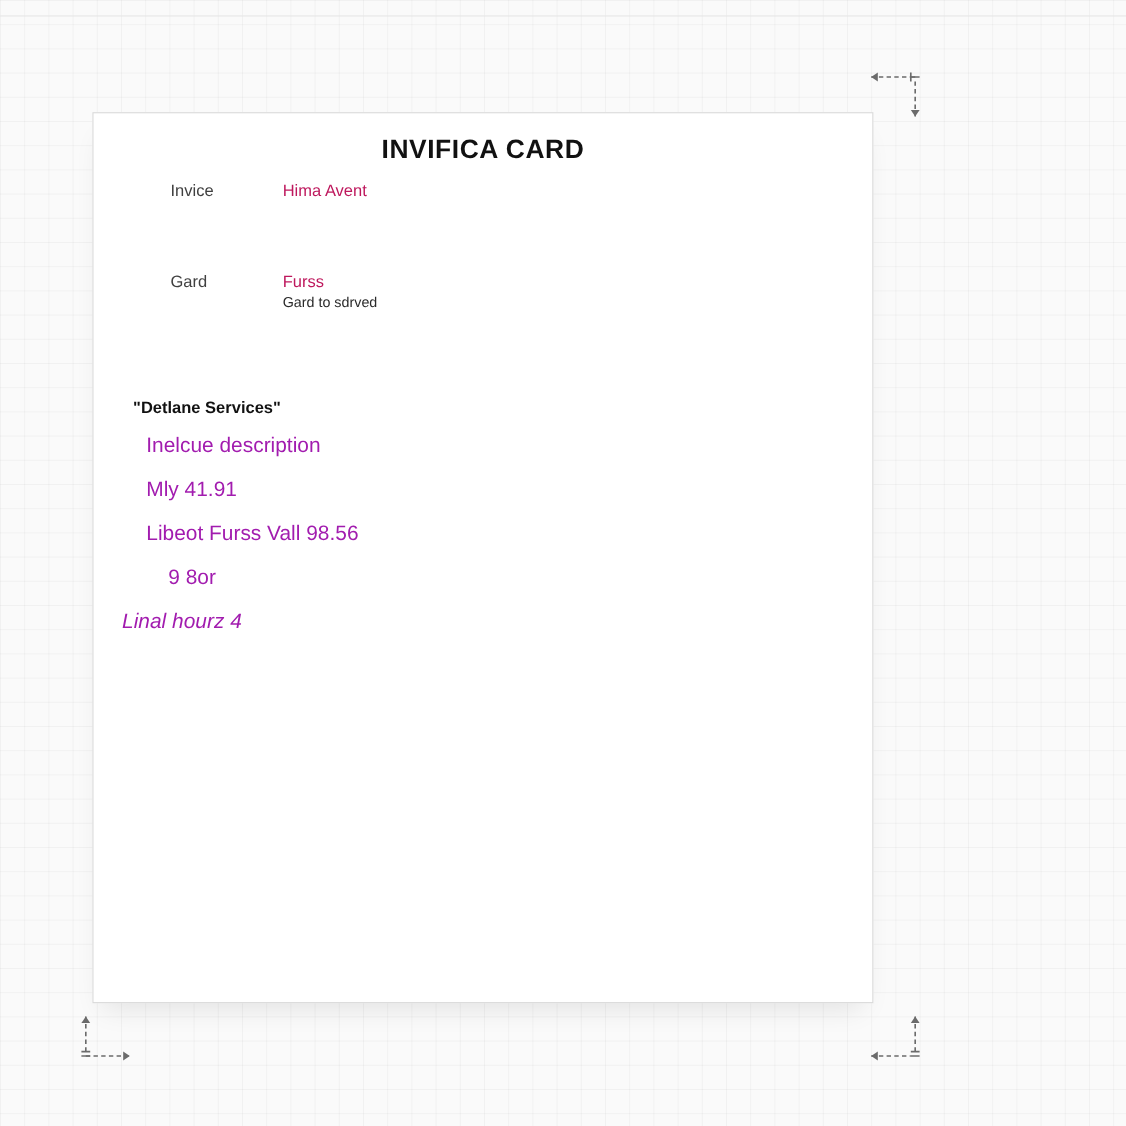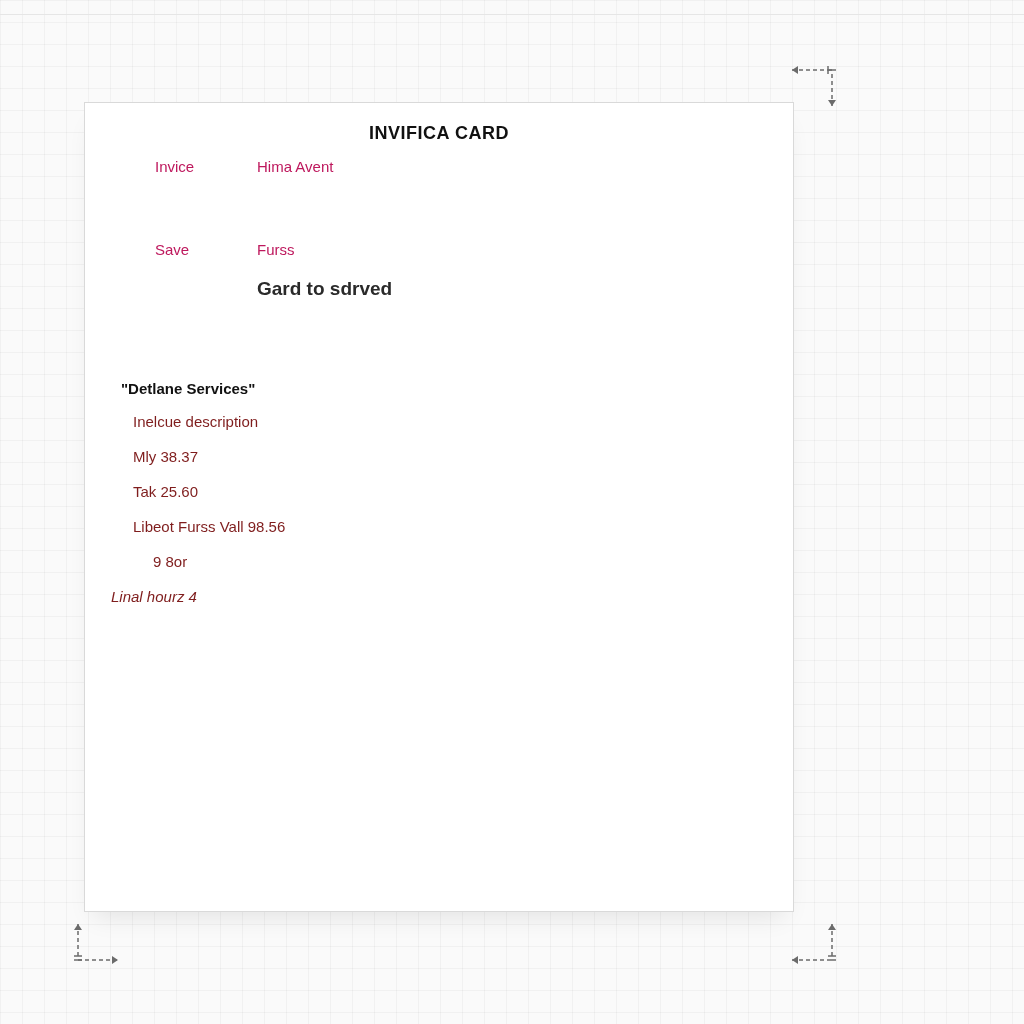--- a/index.html
+++ b/index.html
@@ -22,61 +22,60 @@
     position: absolute;
     left: 84px; top: 102px;
     width: 710px; height: 810px;
     background: #ffffff;
     border: 1px solid #d9d9d9;
     box-shadow: 0 14px 24px -10px rgba(0,0,0,0.10);
     padding: 18px 22px 22px 22px;
   }
   .card-title {
     text-align: center;
-    font-size: 18px;
+    font-size: 24px;
     font-weight: 700;
     letter-spacing: 0.5px;
     color: #111;
     margin-top: 2px;
     margin-bottom: 14px;
   }
   .kv-row {
     display: flex;
     align-items: flex-start;
     margin-top: 4px;
   }
   .kv-label {
     width: 150px;
     padding-left: 48px;
     font-size: 15px;
-    color: #be185d;
+    color: #404040;
   }
   .kv-value {
     font-size: 15px;
     color: #be185d;
   }
   .kv-sub {
     margin-left: 150px;
-    font-size: 19px;
+    font-size: 13px;
     color: #2a2a2a;
-    margin-top: 20px;
-    font-weight: bold;
+    margin-top: 2px;
   }
   .gap-lg { height: 62px; }
   .gap-md { height: 44px; }
   .section-title {
     font-size: 15px;
     font-weight: 700;
     color: #111;
     margin-left: 14px;
     margin-bottom: 16px;
   }
   .line {
-    font-size: 15px;
-    color: #7f1d1d;
+    font-size: 19px;
+    color: #a21caf;
     margin-left: 26px;
     margin-bottom: 18px;
   }
   .line-indent { margin-left: 46px; }
   .line-outdent { margin-left: 4px; font-style: italic; }
 
   
   .dim {
     position: absolute;
     color: #6b6b6b;
@@ -96,33 +95,32 @@
   <div class="card-title">INVIFICA CARD</div>
 
   <div class="kv-row">
     <div class="kv-label">Invice</div>
     <div class="kv-value">Hima Avent</div>
   </div>
 
   <div class="gap-lg"></div>
 
   <div class="kv-row">
-    <div class="kv-label">Save</div>
+    <div class="kv-label">Gard</div>
     <div class="kv-value">Furss</div>
   </div>
   <div class="kv-sub">Gard to sdrved</div>
 
   <div class="gap-lg"></div>
   <div class="gap-md" style="height:18px"></div>
 
   <div class="section-title">"Detlane Services"</div>
 
   <div class="line">Inelcue description</div>
-  <div class="line">Mly 38.37</div>
-  <div class="line">Tak 25.60</div>
+  <div class="line">Mly 41.91</div>
   <div class="line">Libeot Furss Vall 98.56</div>
   <div class="line line-indent">9 8or</div>
   <div class="line line-outdent">Linal hourz 4</div>
 </div>
 
 <div class="dim dim-tr">
   <svg width="58" height="52" viewBox="0 0 58 52">
     <g stroke="#6b6b6b" stroke-width="1.5" fill="none">
       <line x1="8" y1="8" x2="44" y2="8" stroke-dasharray="4 3"></line>
       <polyline points="14,4 8,8 14,12" fill="#6b6b6b" stroke="none"></polyline>

